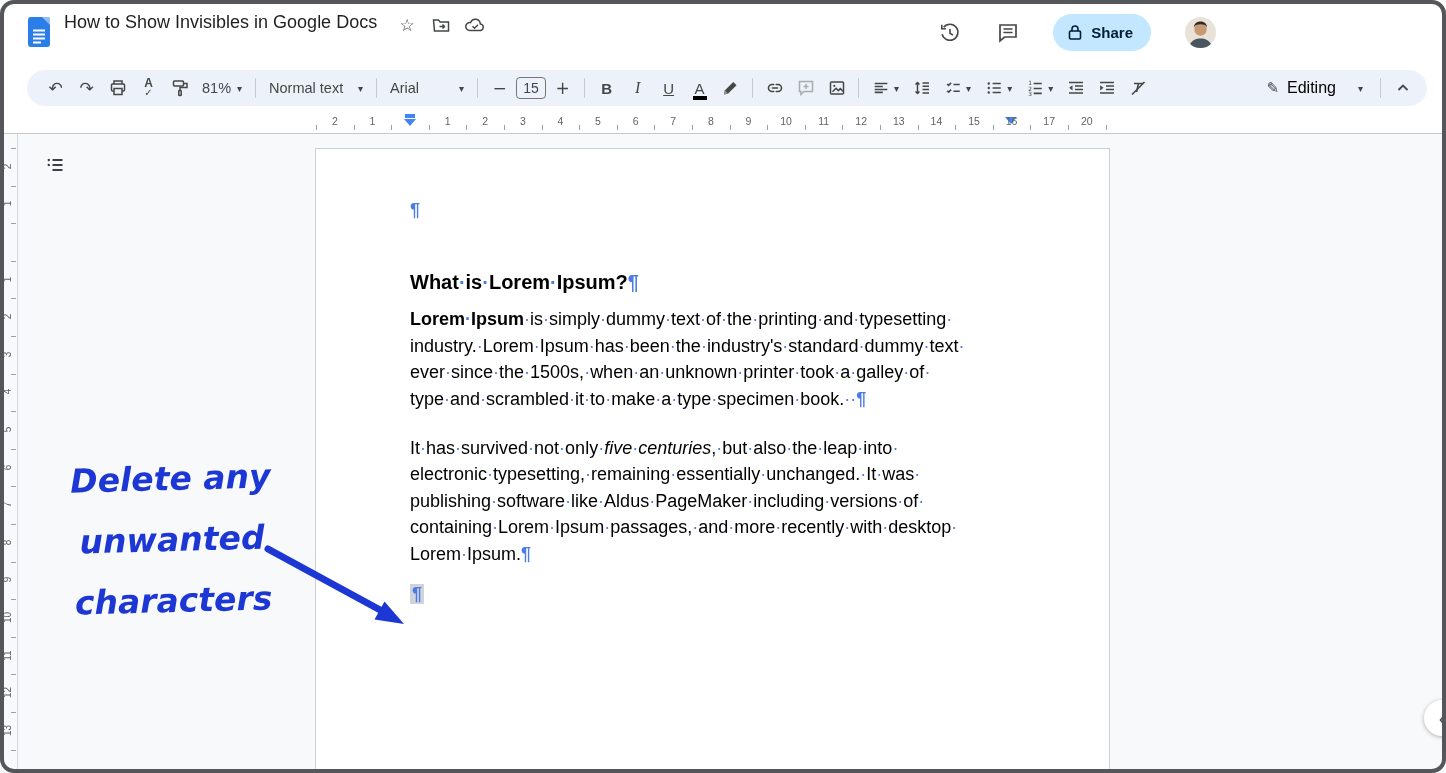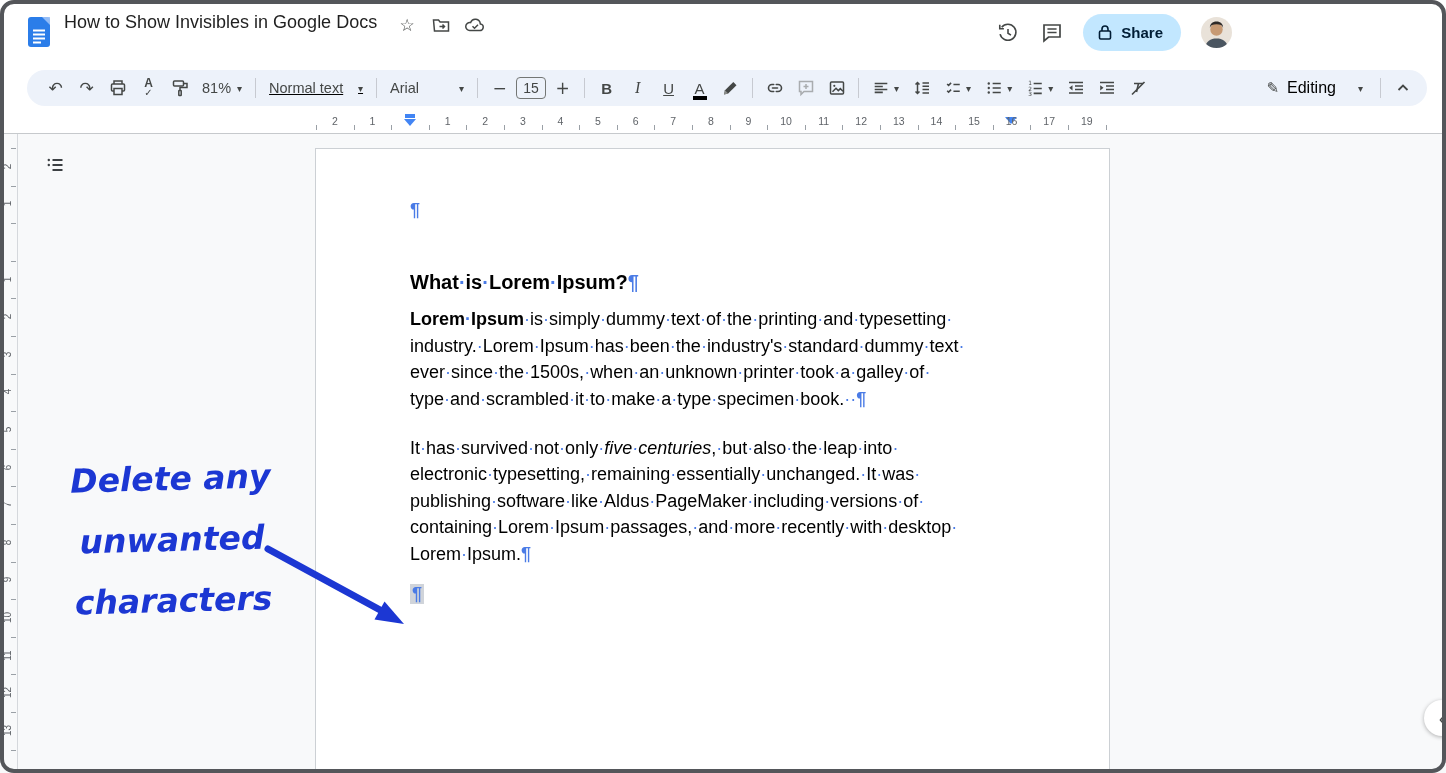--- a/index.html
+++ b/index.html
@@ -9,21 +9,21 @@
 
   
   .topbar { position:absolute; left:0; top:0; width:1254px; height:112px; background:#fff; }
   .docs-logo { position:absolute; left:28px; top:17px; width:22px; height:30px; cursor:pointer; }
   .doc-title { position:absolute; left:64px; top:12px; font-size:18px; color:#1f1f1f; white-space:nowrap; }
   .title-icons { position:absolute; left:396px; top:14px; display:flex; gap:12px; align-items:center; color:#444746; }
   .title-icons .ti { width:22px; height:22px; display:flex; align-items:center; justify-content:center; font-size:17px; cursor:pointer; }
   .menubar { position:absolute; left:64px; top:38px; display:flex; gap:8px; }
   .menu-item { font-size:14.5px; color:#1f1f1f; padding:2px 8px; border-radius:8px; cursor:pointer; }
   .menu-item:first-child { margin-left:-8px; }
-  .hdr-right { position:absolute; right:22px; top:14px; display:flex; align-items:center; gap:18px; }
+  .hdr-right { position:absolute; right:38px; top:14px; display:flex; align-items:center; gap:32px; }
   .hdr-iconbtn { width:26px; height:26px; display:flex; align-items:center; justify-content:center; cursor:pointer; }
   .share-btn { height:37px; padding:0 18px 0 14px; background:#c2e7ff; border-radius:19px; display:flex; align-items:center; gap:8px; cursor:pointer; }
   .share-btn span { font-size:15px; font-weight:bold; color:#001d35; }
   .avatar { width:31px; height:31px; border-radius:50%; overflow:hidden; cursor:pointer; margin-left:2px; }
 
   
   .toolbar { position:absolute; left:27px; top:70px; width:1400px; height:36px; background:#edf2fa; border-radius:18px; display:flex; align-items:center; padding:0 10px 0 14px; gap:2px; }
   .tbtn { min-width:29px; height:28px; border-radius:4px; display:flex; align-items:center; justify-content:center; cursor:pointer; color:#444746; font-size:16px; }
   .tbtn.glyph { font-family:"DejaVu Sans", sans-serif; font-size:17px; }
   .tsep { width:1px; height:20px; background:#c7cad1; margin:0 5px; }
@@ -159,21 +159,21 @@
           <path d="M13.5 5.5h3.5v4h-7v3"></path>
           <rect x="8.8" y="12.5" width="2.4" height="5" rx="0.5"></rect>
       </svg>
     </div>
     <div class="tsel">
       <span class="val">81%</span>
       <span class="caret">▾</span>
     </div>
     <div class="tsep"></div>
 
-    <div class="tsel" style="width:106px; justify-content:space-between;text-decoration:underline;">
+    <div class="tsel" style="width:106px; justify-content:space-between;">
       <span class="val">Normal text</span>
       <span class="caret">▾</span>
     </div>
     <div class="tsep"></div>
 
     <div class="tsel" style="width:86px; justify-content:space-between;">
       <span class="val">Arial</span>
       <span class="caret">▾</span>
     </div>
     <div class="tsep"></div>
@@ -328,21 +328,21 @@
       <div class="hnum" style="left: 710.8px;">8</div>
       <div class="hnum" style="left: 748.4px;">9</div>
       <div class="hnum" style="left: 786px;">10</div>
       <div class="hnum" style="left: 823.6px;">11</div>
       <div class="hnum" style="left: 861.2px;">12</div>
       <div class="hnum" style="left: 898.8px;">13</div>
       <div class="hnum" style="left: 936.4px;">14</div>
       <div class="hnum" style="left: 974px;">15</div>
       <div class="hnum" style="left: 1011.6px;">16</div>
       <div class="hnum" style="left: 1049.2px;">17</div>
-      <div class="hnum" style="left: 1086.8px;">19</div>
+      <div class="hnum" style="left: 1086.8px;">20</div>
     </div>
 
   <div class="canvas">
     <div class="vruler">
         <div class="vtick" style="top: 14px;"></div>
         <div class="vtick" style="top: 51.6px;"></div>
         <div class="vtick" style="top: 89.2px;"></div>
         <div class="vtick" style="top: 126.8px;"></div>
         <div class="vtick" style="top: 164.4px;"></div>
         <div class="vtick" style="top: 202px;"></div>

